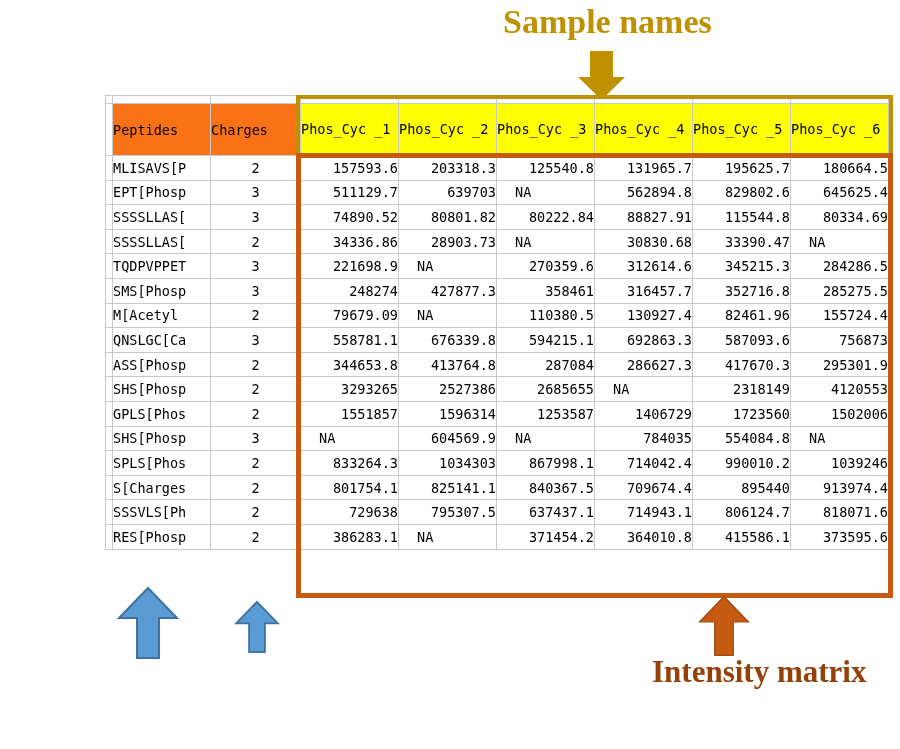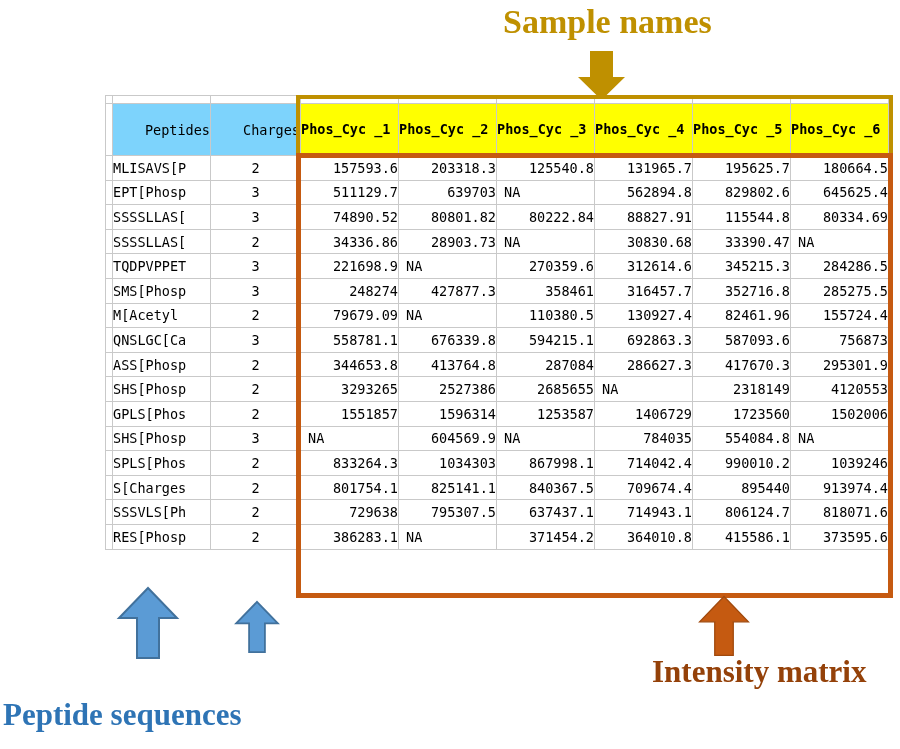--- a/index.html
+++ b/index.html
@@ -11,33 +11,33 @@
     position:absolute; left:105px; top:95px; width:783px;
     border-collapse:collapse; table-layout:fixed;
     font-family:"DejaVu Sans Mono", monospace; font-size:13.5px; color:#000;
   }
   table.sheet td, table.sheet th {
     border:1px solid #c9c9c9; padding:0; overflow:hidden; white-space:nowrap;
   }
   tr.gutter-row td { height:8px; background:#fff; }
   tr.header-row { height:52px; }
   th.blue {
-    background:#7dd3fc; font-weight:normal; text-align:right;
+    background:#f97316; font-weight:normal; text-align:left;
     padding-left:5px; vertical-align:middle;
   }
   th.yellow {
-    background:#FFFF00; font-weight:bold; text-align:left;
+    background:#FFFF00; font-weight:normal; text-align:left;
     padding-left:4px; vertical-align:middle; white-space:pre-line; line-height:21px;margin-top:14px;
   }
   tbody td { height:24.6px; background:#fff; }
   td.gutter { background:#fff; }
   td.peptide { text-align:left; padding-left:3px; }
   td.charge  { text-align:center; }
   td.value   { text-align:right; padding-right:5px; }
-  td.value.na{ text-align:left; padding-left:7px; }
+  td.value.na{ text-align:left; padding-left:18px; }
 
   
   .gold-box {
     position:absolute; left:296px; top:95px; width:597px; height:62px;
     border:4px solid #BF9000; pointer-events:none;
   }
   .orange-box {
     position:absolute; left:296px; top:153px; width:597px; height:445px;
     border:5px solid #C55A11; pointer-events:none;
   }
@@ -288,15 +288,14 @@
   <svg class="arrow" style="left:116px; top:585px;" width="64" height="76" viewBox="0 0 64 76">
     <path d="M32 3 L61 33 L43 33 L43 73 L21 73 L21 33 L3 33 Z" fill="#5B9BD5" stroke="#41719C" stroke-width="2"></path>
   </svg>
   <svg class="arrow" style="left:234px; top:599px;" width="46" height="56" viewBox="0 0 64 76">
     <path d="M32 3 L61 33 L43 33 L43 73 L21 73 L21 33 L3 33 Z" fill="#5B9BD5" stroke="#41719C" stroke-width="2.5"></path>
   </svg>
   <svg class="arrow" style="left:696px; top:594px;" width="56" height="64" viewBox="0 0 64 76">
     <path d="M32 3 L61 33 L43 33 L43 73 L21 73 L21 33 L3 33 Z" fill="#C55A11" stroke="#A0490D" stroke-width="1.5"></path>
   </svg>
 
-  <div class="annot sequences">Peptide sequences</div>
   <div class="annot int-matrix">Intensity matrix</div>
 </div>
 
 </body></html>

